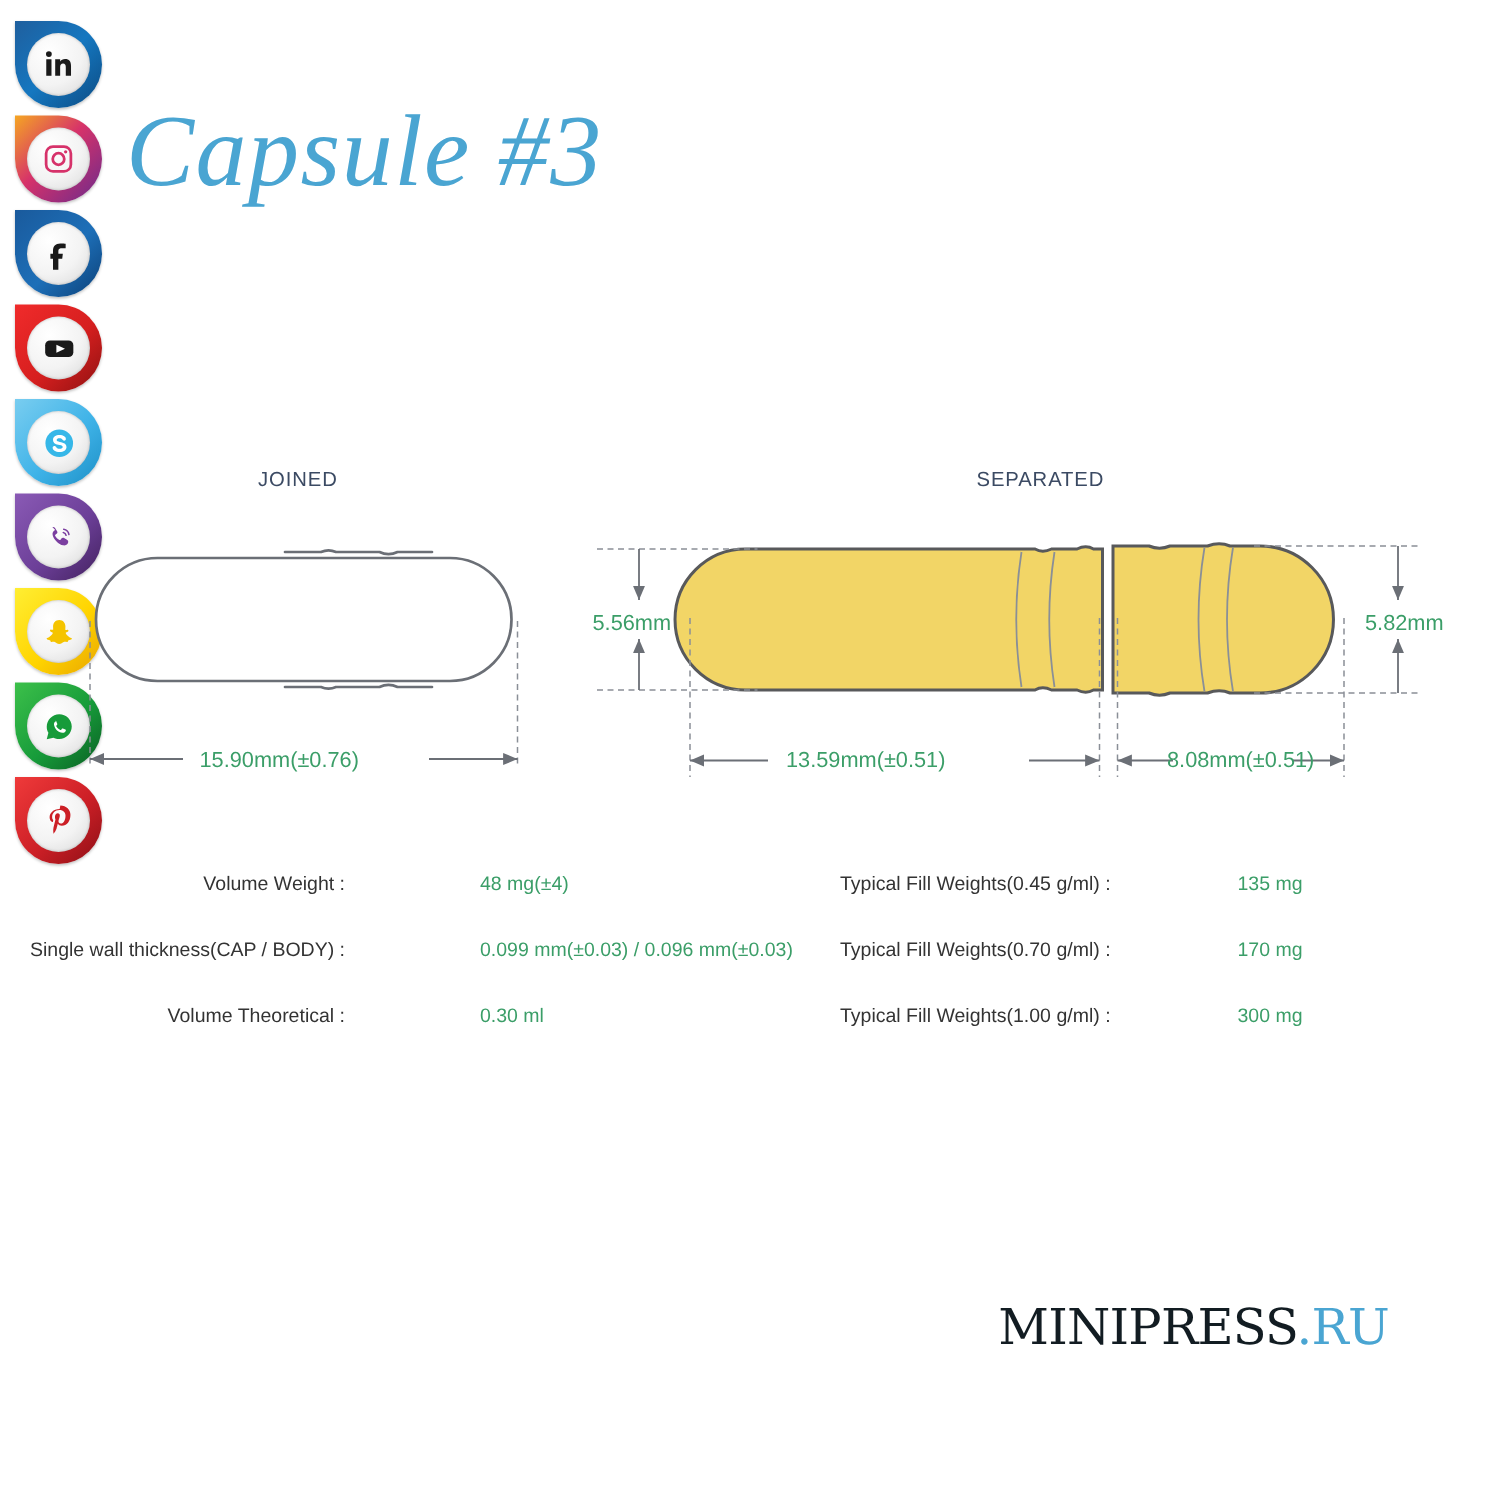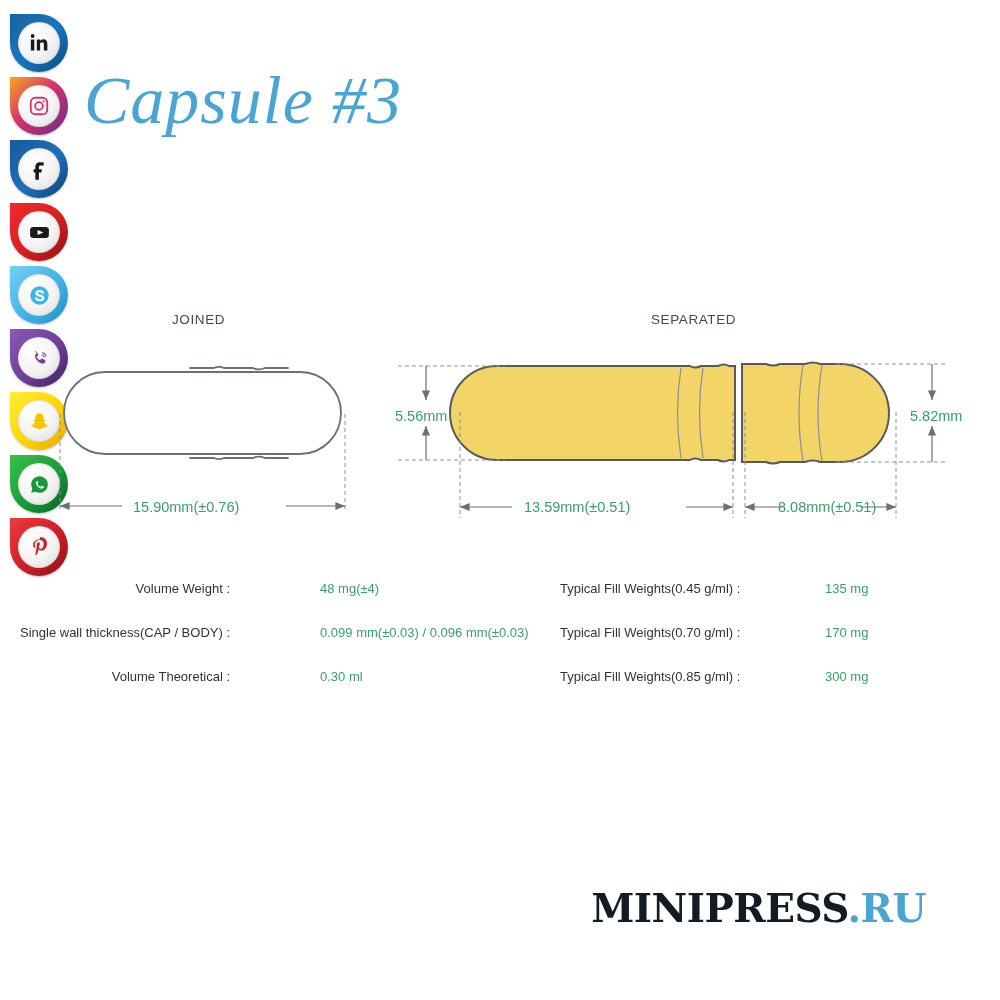--- a/index.html
+++ b/index.html
@@ -86,23 +86,23 @@
   .spec-left .spec-key{width:230px;}
   .spec-right .spec-key{width:200px;text-align:left;}
   .spec-val{
     font-size:13px;color:#3b9e68;white-space:nowrap;
   }
   .spec-left .spec-val{padding-left:90px;}
   .spec-right .spec-val{padding-left:65px;}
 
   
   .logo{
-    position:absolute;right:74px;top:885px;
+    position:absolute;right:74px;top:865px;
     font-family:"DejaVu Serif", serif;
-    font-weight:700;font-size:39px;letter-spacing:-0.5px;
+    font-weight:400;font-size:33px;letter-spacing:-0.5px;
     white-space:nowrap;
   }
   .logo .mark{color:#121c22;}
   .logo .tld{color:#4aa5d2;}
 </style>
 </head>
 <body>
 
 <div id="stage">
 
@@ -303,21 +303,21 @@
     <div class="spec-col spec-right">
       <div class="spec-row">
         <div class="spec-key">Typical Fill Weights(0.45 g/ml) :</div>
         <div class="spec-val">135 mg</div>
       </div>
       <div class="spec-row">
         <div class="spec-key">Typical Fill Weights(0.70 g/ml) :</div>
         <div class="spec-val">170 mg</div>
       </div>
       <div class="spec-row">
-        <div class="spec-key">Typical Fill Weights(0.85 g/ml) :</div>
+        <div class="spec-key">Typical Fill Weights(1.00 g/ml) :</div>
         <div class="spec-val">300 mg</div>
       </div>
     </div>
   </div>
 
   <div class="logo">
     <span class="mark">MINIPRESS</span><span class="tld">.RU</span>
   </div>
 
 </div>

